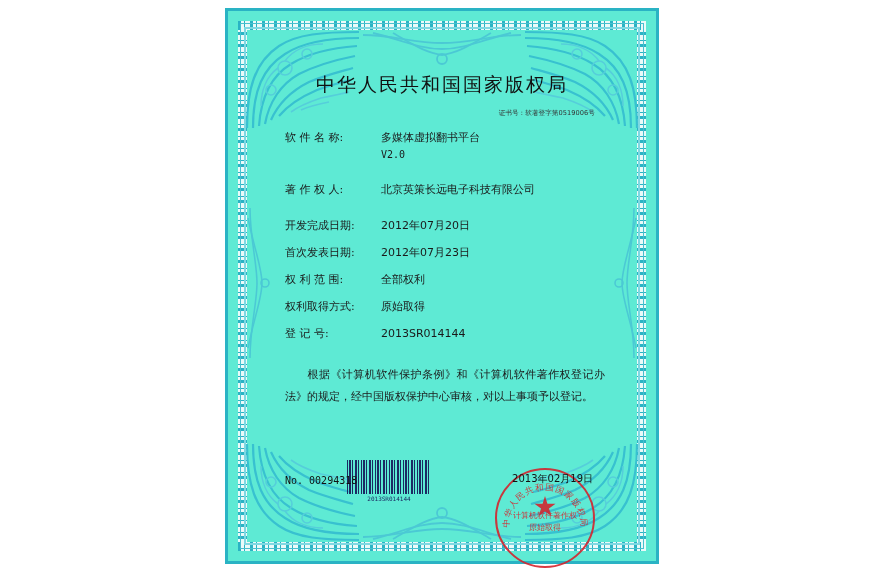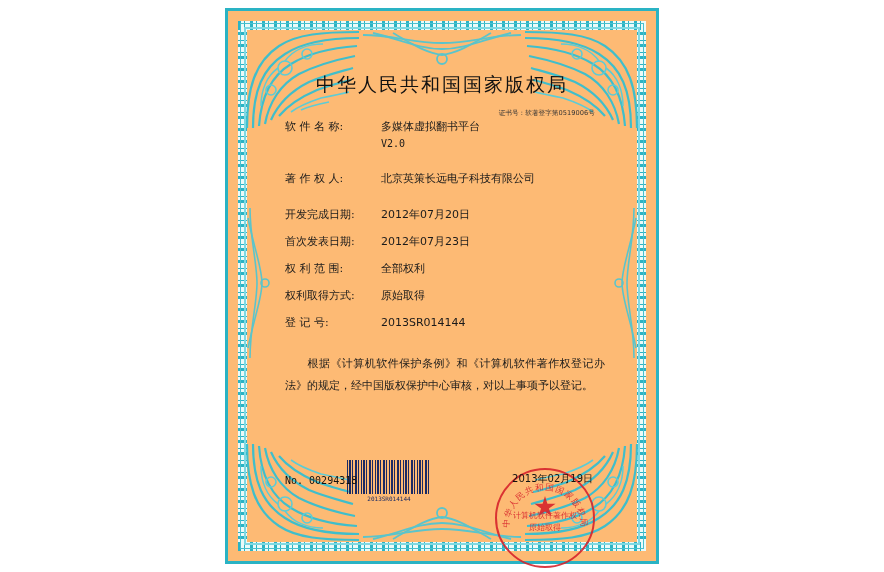--- a/index.html
+++ b/index.html
@@ -14,21 +14,21 @@
     overflow: hidden;
   }
 
   
   .certificate {
     position: absolute;
     left: 225px;
     top: 8px;
     width: 434px;
     height: 556px;
-    background: #fdba74;
+    background: #5eead4;
     box-sizing: border-box;
   }
 
   
   .border-outer {
     position: absolute;
     inset: 0;
     border: 3px solid #2ab3c4;
     box-sizing: border-box;
   }
@@ -109,21 +109,21 @@
     text-align: right;
     font-size: 7px;
     color: #333;
     margin-top: 10px;
     padding-right: 36px;
     transform: scale(.95);
     transform-origin: right center;
   }
 
   .fields {
-    margin-top: 1px;
+    margin-top: 12px;
     padding-left: 30px;
     padding-right: 18px;
   }
   .field-row {
     display: flex;
     align-items: flex-start;
     margin-bottom: 11px;
     font-size: 11px;
     color: #1a1a1a;
   }

